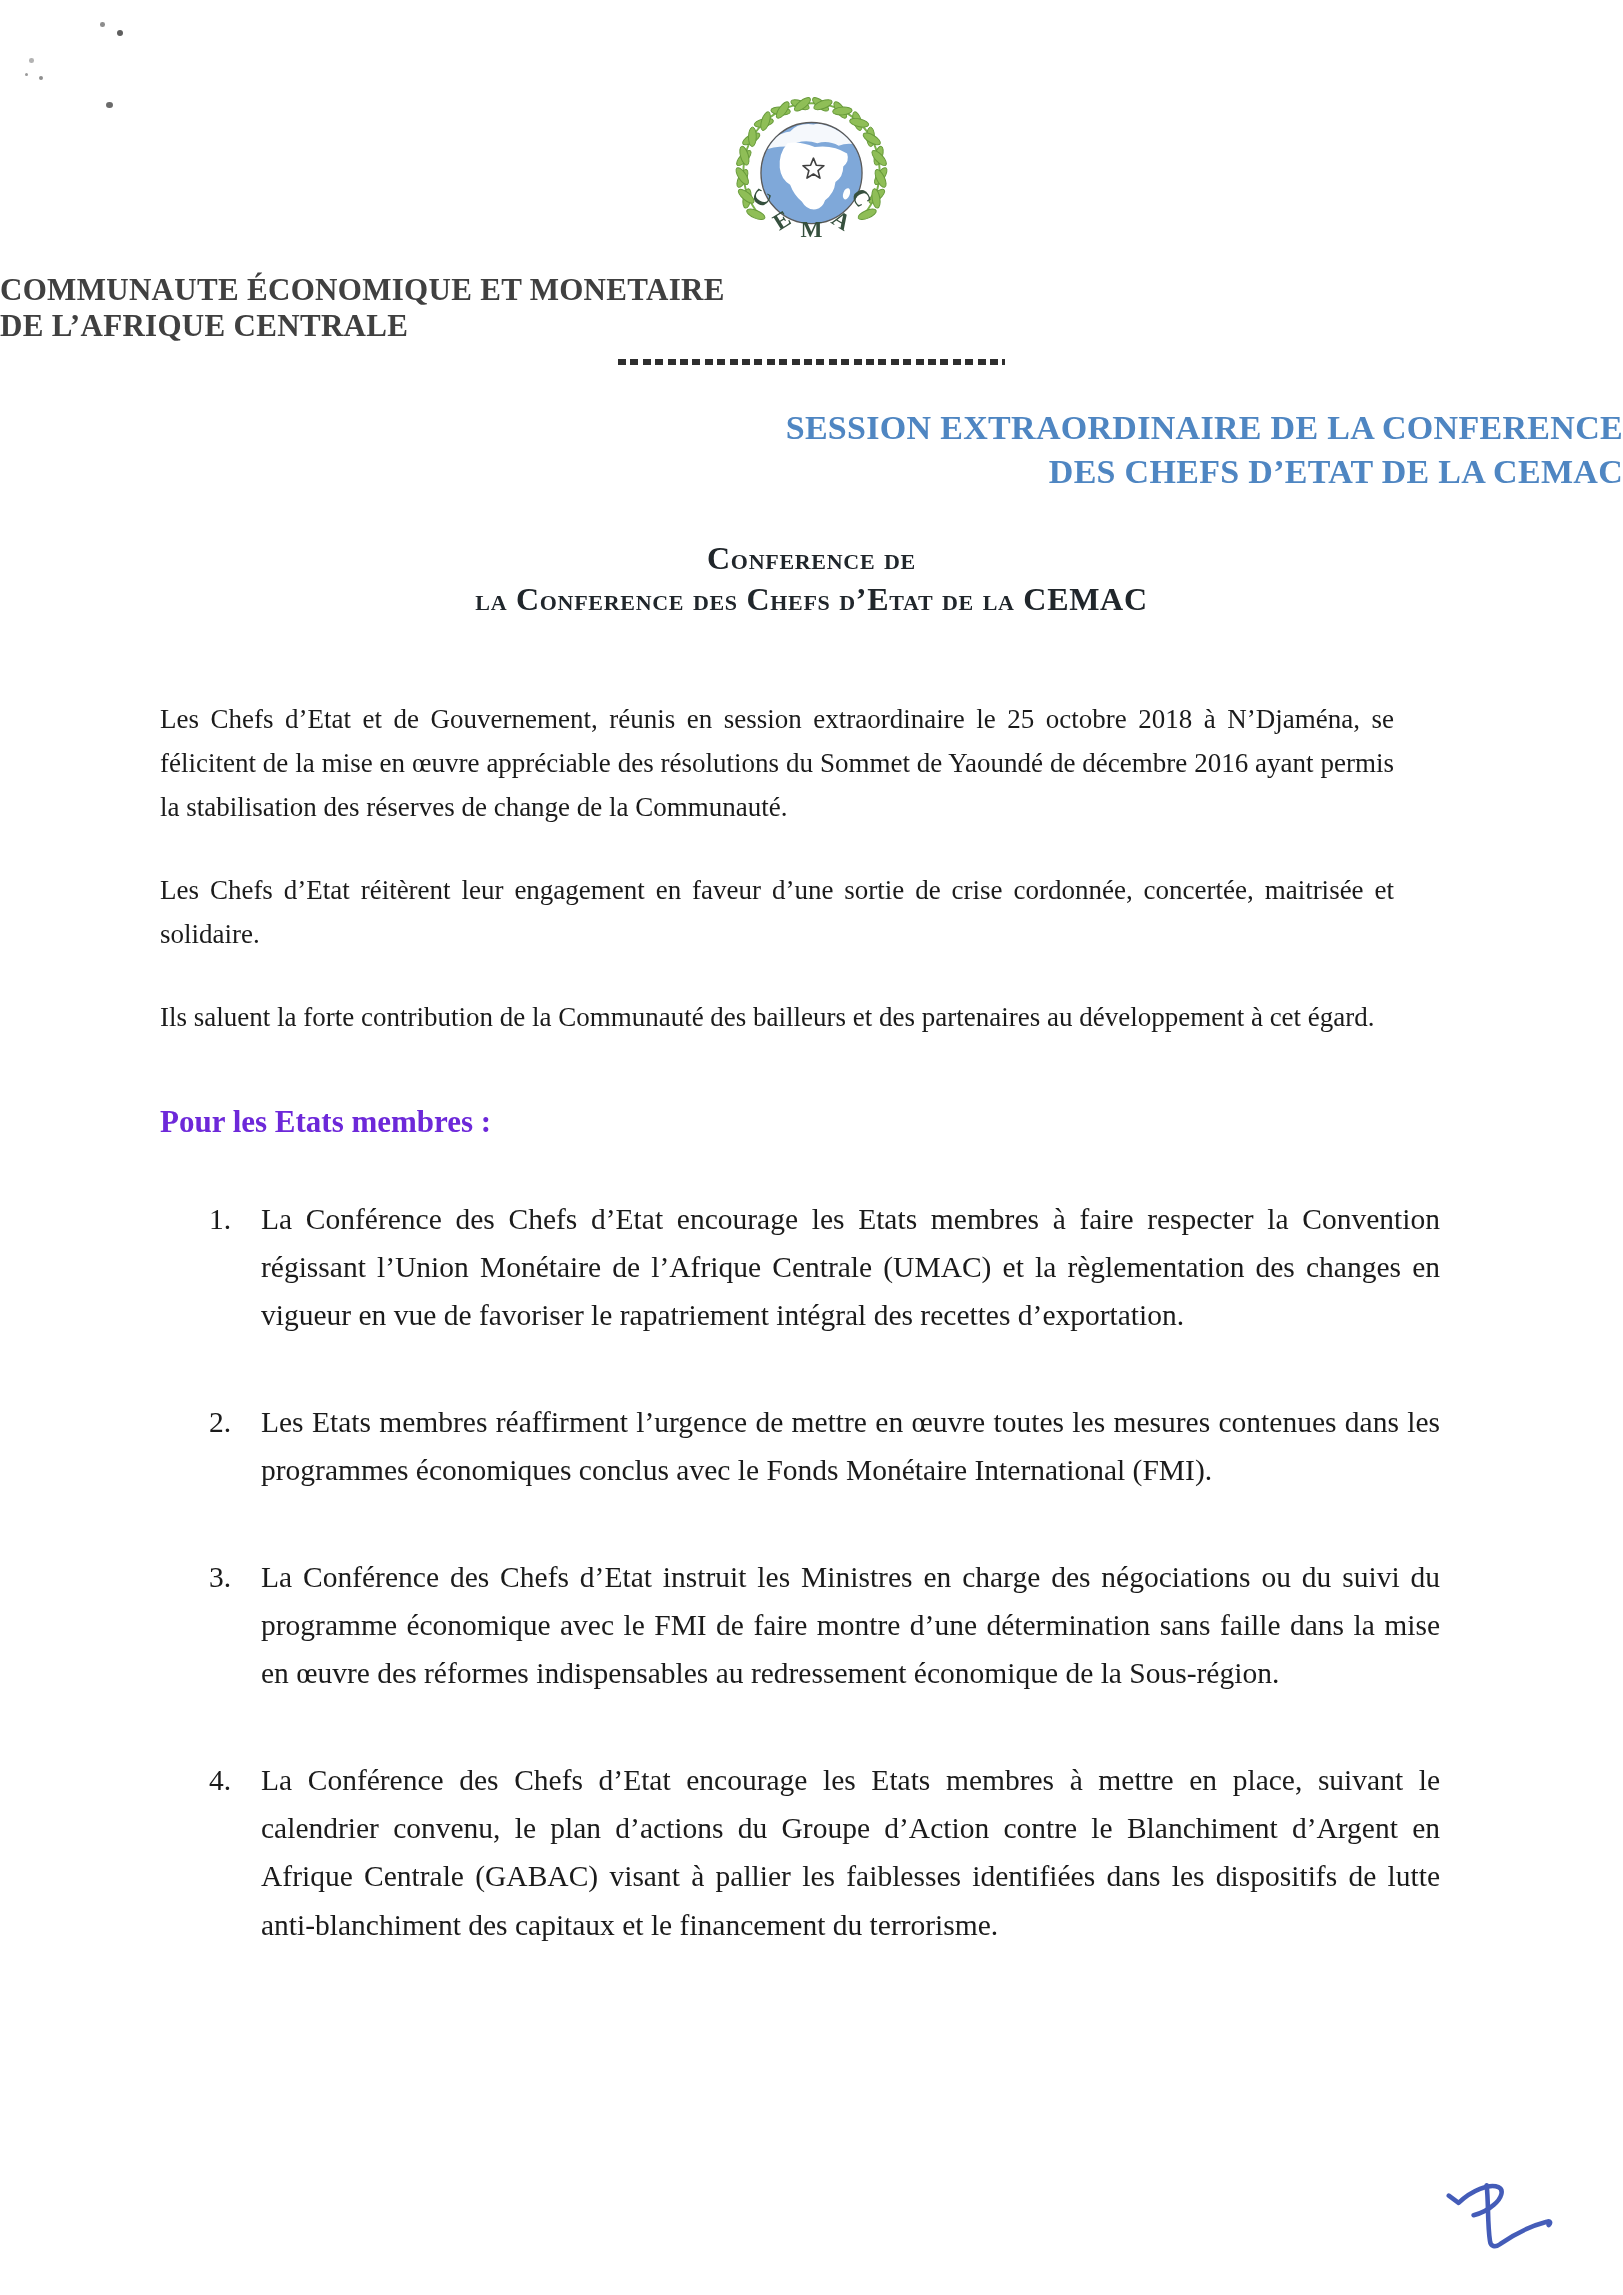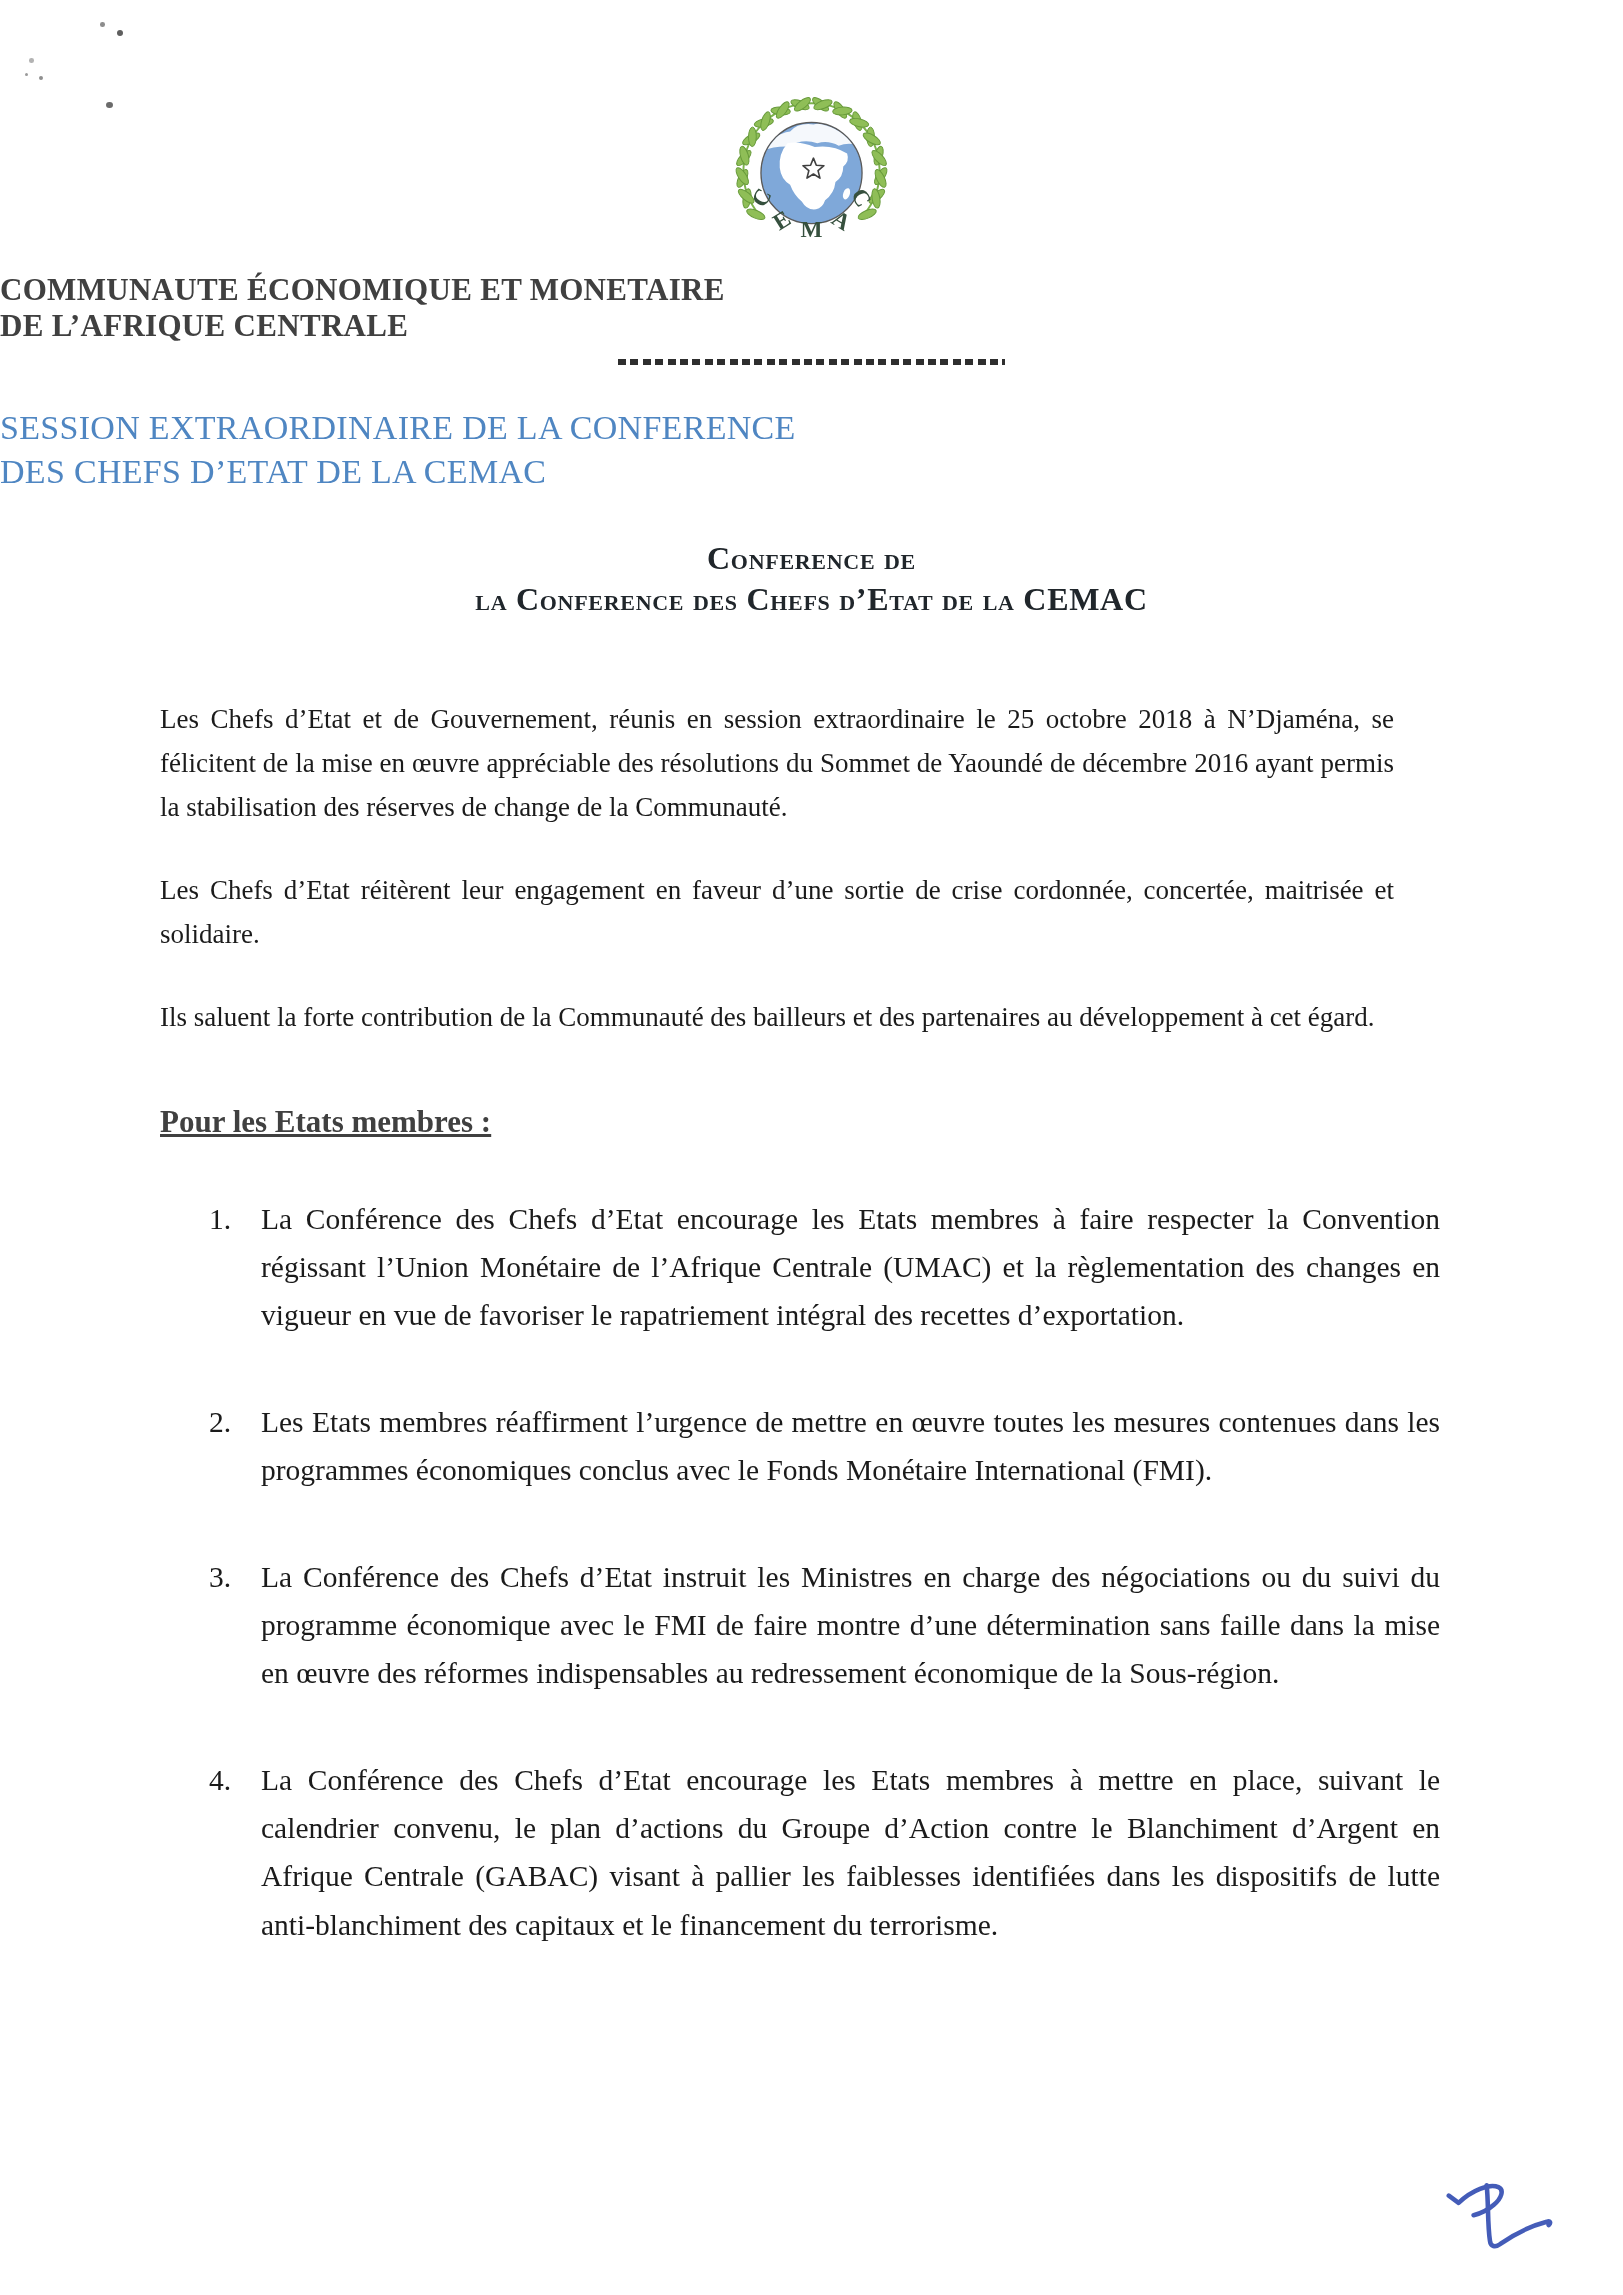--- a/index.html
+++ b/index.html
@@ -30,22 +30,22 @@
     font-weight:bold; font-size:31px; line-height:1.18;
     color:#404040; letter-spacing:0.3px;
   }
 
   .divider {
     width:387px; height:5.9px; margin:14.4px auto 0;
     background:repeating-linear-gradient(90deg,#2e2e2e 0 7.9px,transparent 7.9px 12.4px);
   }
 
   .session {
-    margin-top:41px; text-align:left;
-    font-weight:normal; font-size:34px; line-height:1.3;
+    margin-top:41px; text-align:right;
+    font-weight:bold; font-size:34px; line-height:1.3;
     color:#4f86c2; letter-spacing:0.3px;
   }
 
   .dateline {
     margin-top:41px; text-align:center;
     font-style:italic; font-size:31px; color:#1f1f1f;
   }
 
   .doctitle {
     margin-top:43px; text-align:center;
@@ -56,21 +56,21 @@
 
   
   .paras {
     margin:76px 229px 0 160px;
     text-align:justify; font-size:27px; line-height:1.63;
   }
   .paras p { margin:0 0 39px 0; }
 
   .section-heading {
     margin:65px 0 0 160px;
-    font-weight:bold; font-size:31px; color:#404040;text-decoration:underline;
+    font-weight:bold; font-size:31px; color:#6d28d9;
   }
 
   .list {
     margin:55px 183px 0 209px;
     font-size:29.5px; line-height:1.63;
   }
   .item { display:flex; align-items:flex-start; margin-bottom:59px; }
   .item:last-child { margin-bottom:0; }
   .num { flex:0 0 52px; }
   .itext { flex:1; text-align:justify; }

